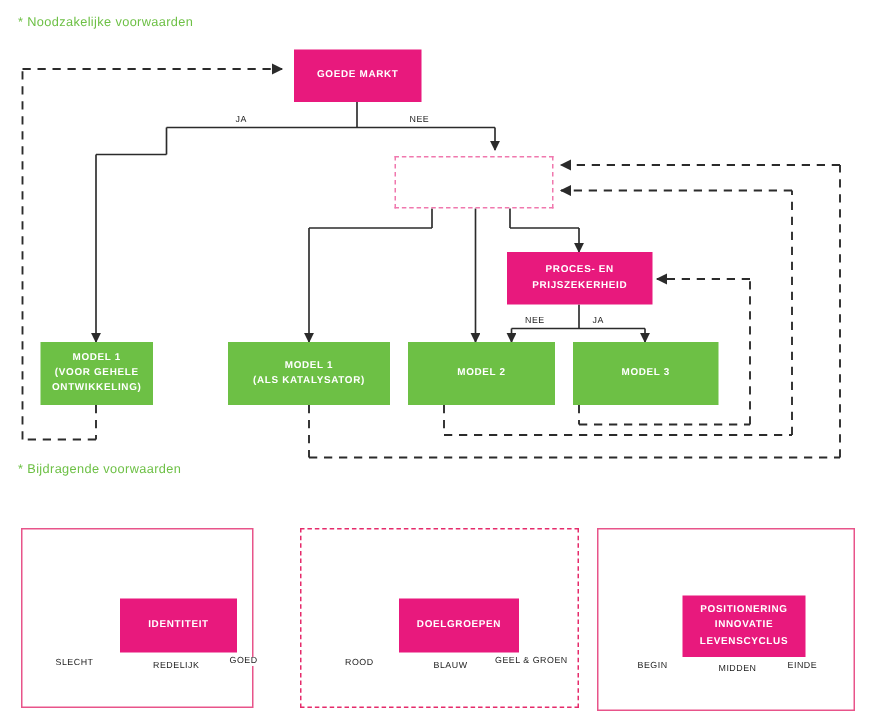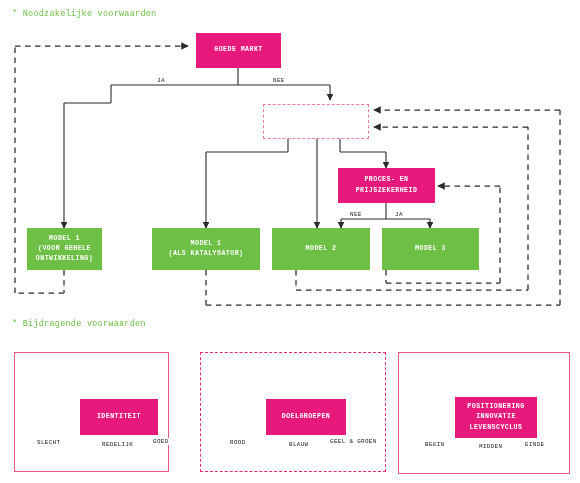--- a/index.html
+++ b/index.html
@@ -1,20 +1,20 @@
 <!DOCTYPE html>
 <html><head>
 <meta charset="utf-8">
 <style>
   html,body{margin:0;padding:0;background:#ffffff;}
   body{
     width:580px;height:483px;position:relative;overflow:hidden;
     font-family:"Liberation Sans","DejaVu Sans",sans-serif;
   }
-  #stage{position:absolute;left:0;top:0;width:580px;height:478px;font-family:Liberation Mono, monospace;}
+  #stage{position:absolute;left:0;top:0;width:580px;height:478px;}
   svg#wires{position:absolute;left:0;top:0;width:580px;height:483px;}
 
   .sect-title{
     position:absolute;font-size:8.5px;letter-spacing:.25px;
     color:#6DC045;white-space:nowrap;
   }
 
   .node{
     position:absolute;box-sizing:border-box;
     display:flex;align-items:center;justify-content:center;
@@ -144,21 +144,21 @@
       <path d="M412,449 L412,463" marker-end="url(#ahs)"></path>
       <path d="M494,438 L494,463" marker-end="url(#ahs)"></path>
       <path d="M516,438 L516,449"></path>
       <path d="M516,449 L556,449"></path>
       <path d="M556,449 L556,463" marker-end="url(#ahs)"></path>
     </g>
   </svg>
 
   <div class="sect-title" style="left:12px;top:9px;">* Noodzakelijke voorwaarden</div>
 
-  <div class="sect-title" style="left:12px;top:319px;">* Bijdragende voorwaarden</div>
+  <div class="sect-title" style="left:12px;top:307px;">* Bijdragende voorwaarden</div>
 
   <div class="node pink" style="left:196px;top:33px;width:85px;height:35px;">
     <span class="ln">GOEDE MARKT</span>
   </div>
 
   <div class="ghost" style="left:263px;top:104px;width:106px;height:35px;"></div>
 
   <div class="node pink" style="left:338px;top:168px;width:97px;height:35px;flex-direction:column;">
     <span class="ln">PROCES- EN</span>
     <span class="ln">PRIJSZEKERHEID</span>

